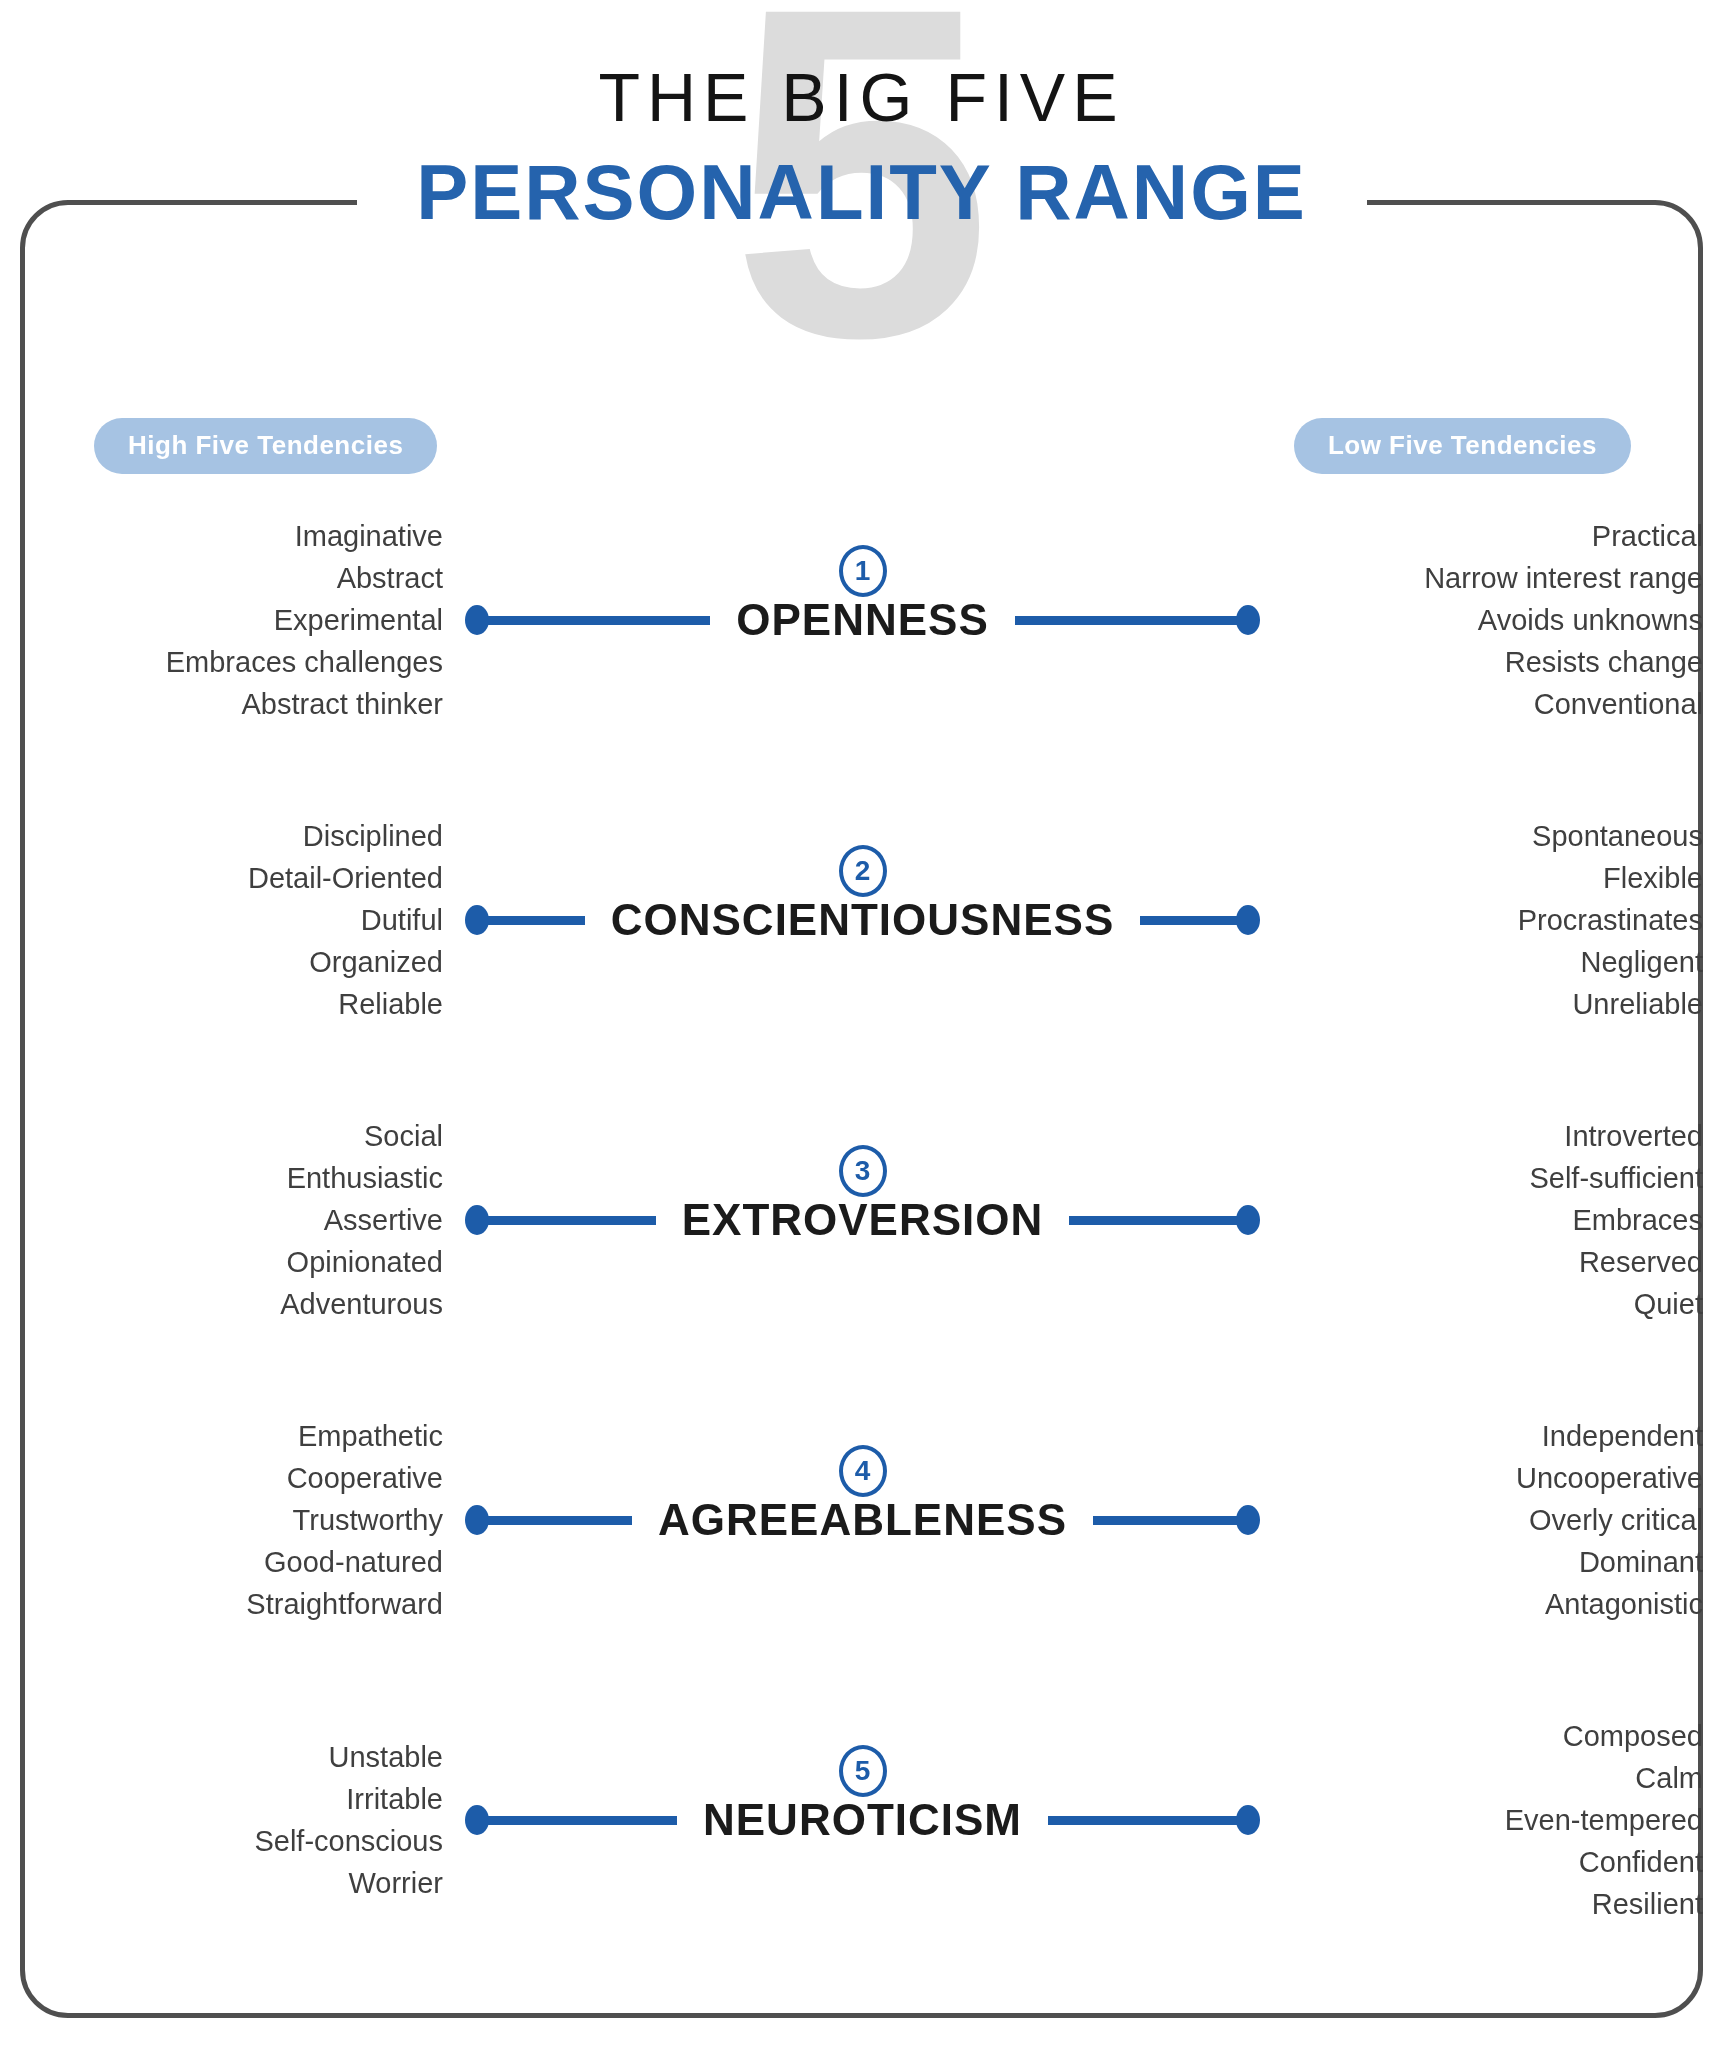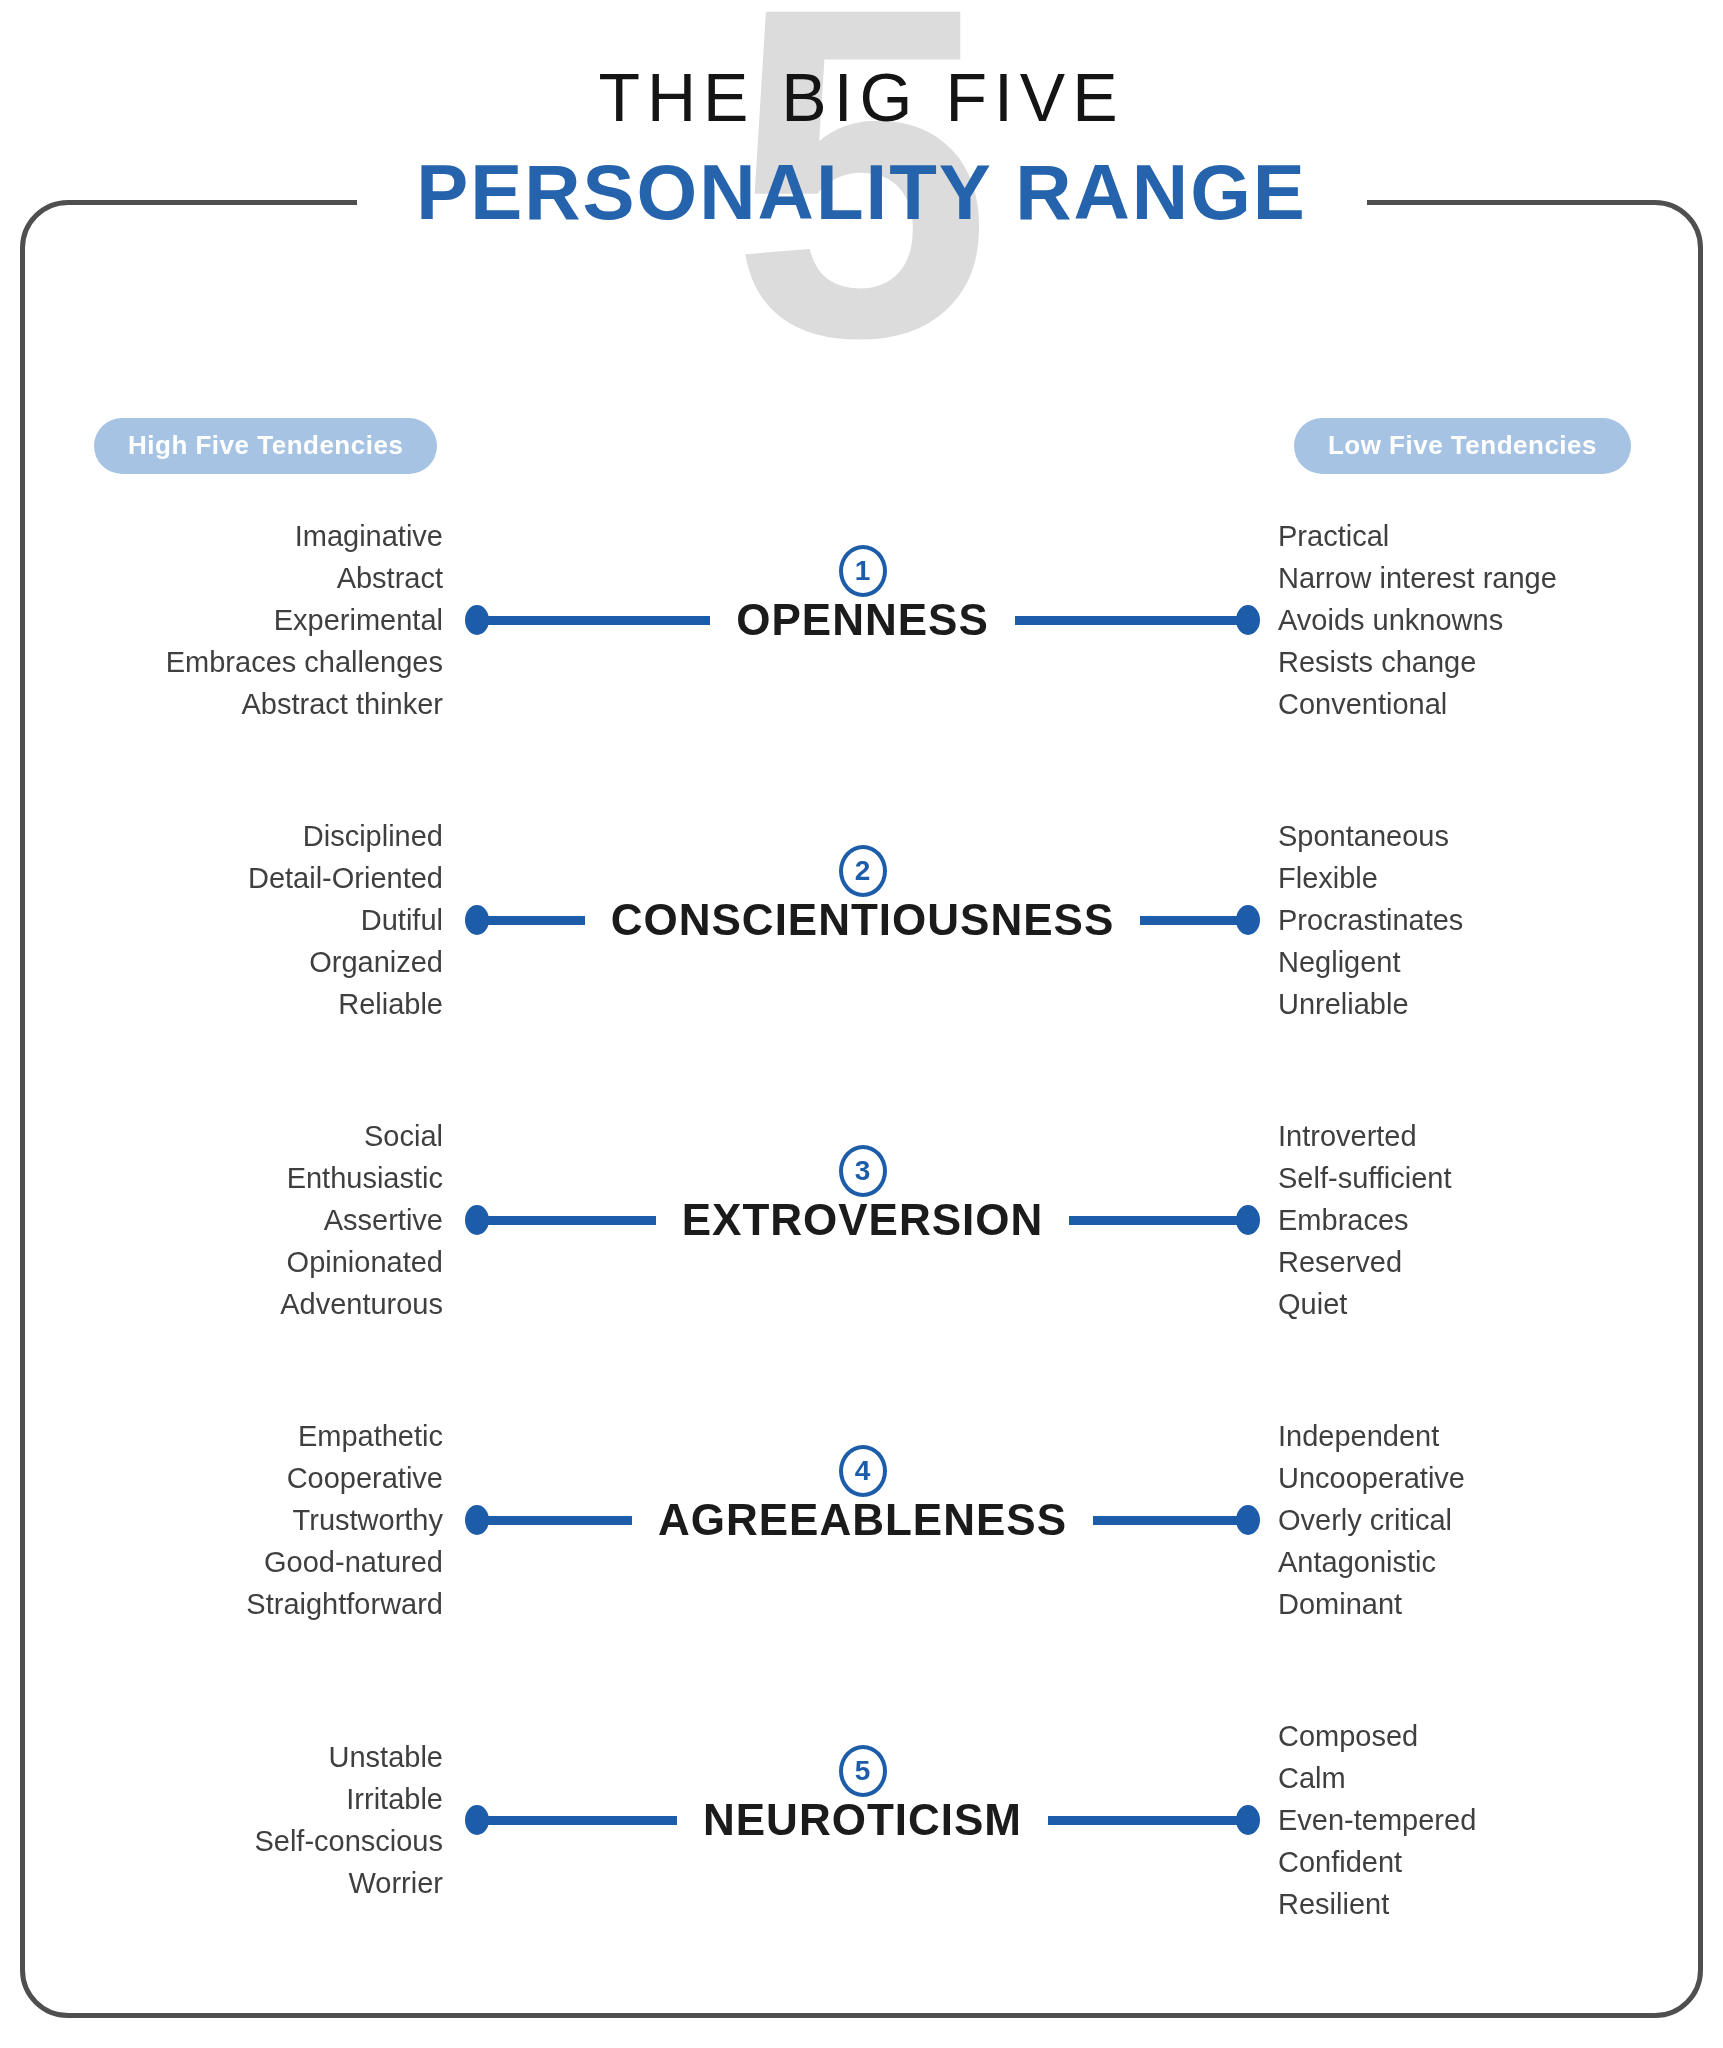--- a/index.html
+++ b/index.html
@@ -93,21 +93,21 @@
   }
   .traits{
     display:flex;
     flex-direction:column;
     justify-content:center;
     font-size:29px;
     line-height:42px;
     color:var(--trait-text);
   }
   .traits.high{text-align:right;padding-right:22px;}
-  .traits.low{text-align:left;padding-left:18px;}
+  .traits.low{text-align:right;padding-left:18px;}
   .center-rail{
     position:relative;
     display:flex;
     align-items:center;
     height:100%;
     width:100%;
   }
   .num-badge{
     position:absolute;
     top:75px;left:50%;transform:translateX(-50%);
@@ -250,22 +250,22 @@
           <span class="dot"></span>
           <span class="rline left"></span>
           <span class="trait-name">AGREEABLENESS</span>
           <span class="rline right"></span>
           <span class="dot"></span>
         </div>
         <div class="traits low">
           <div>Independent</div>
           <div>Uncooperative</div>
           <div>Overly critical</div>
+          <div>Dominant</div>
           <div>Antagonistic</div>
-          <div>Dominant</div>
         </div>
       </div>
 
       <div class="section">
         <div class="traits high">
           <div>Unstable</div>
           <div>Irritable</div>
           <div>Self-conscious</div>
           <div>Worrier</div>
         </div>

